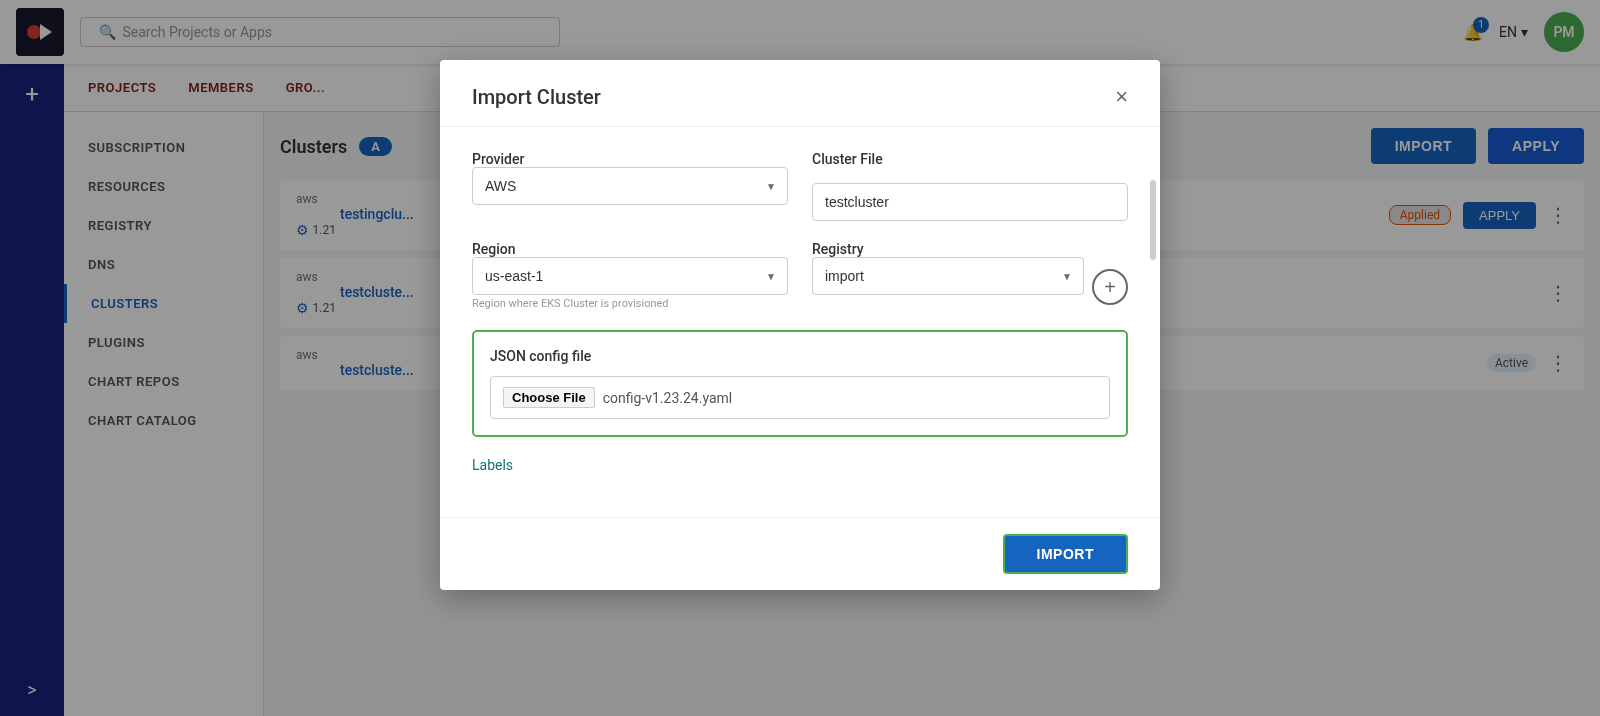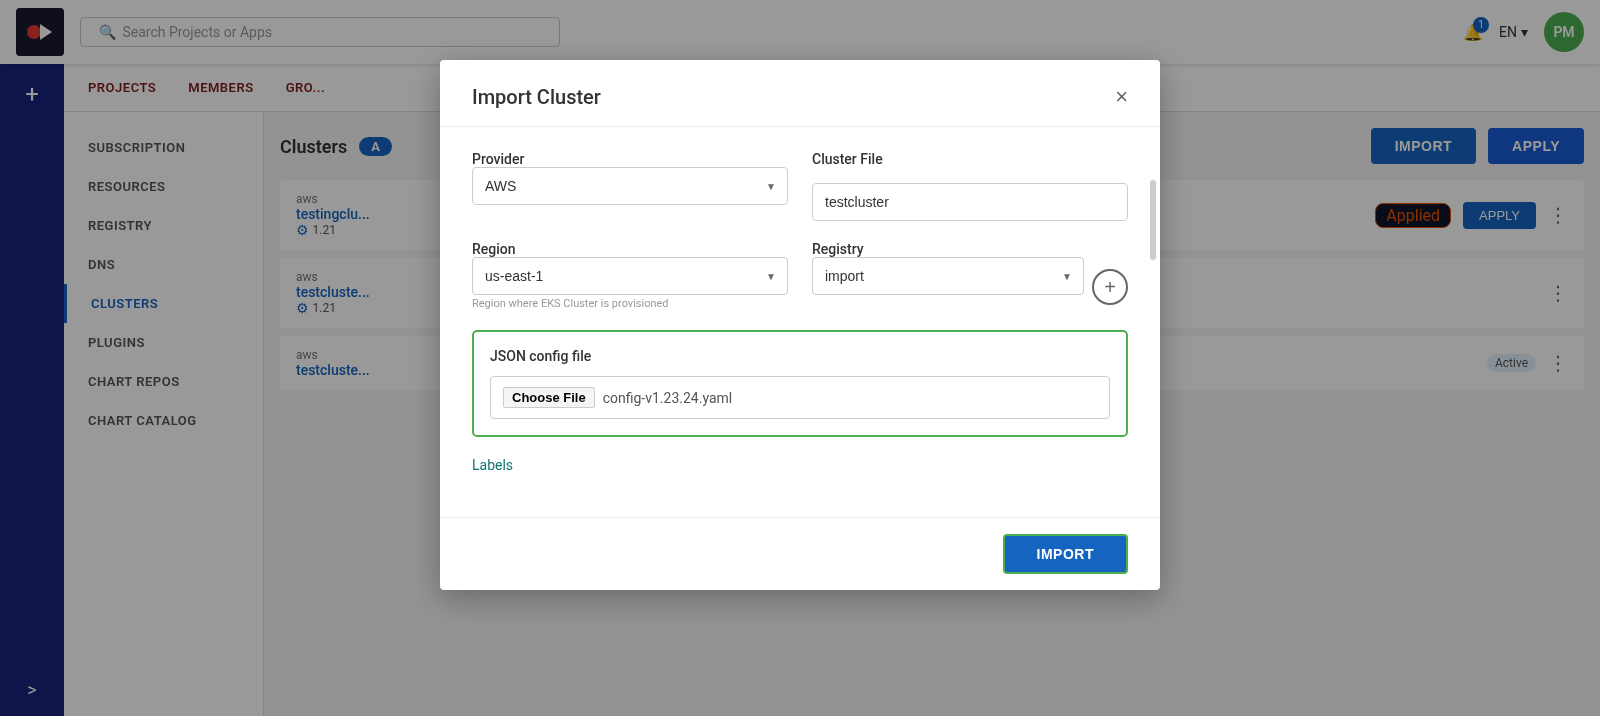--- a/index.html
+++ b/index.html
@@ -122,25 +122,25 @@
       cursor: pointer; letter-spacing: 0.5px;
     }
 
     
     .cluster-item {
       background: #fff; border-radius: 4px;
       padding: 12px 16px; margin-bottom: 8px;
       display: flex; align-items: center; gap: 12px;
     }
     .cluster-provider { font-size: 12px; color: #777; }
-    .cluster-name { color: #1565c0; font-size: 14px; font-weight: 500; cursor: pointer; }
+    .cluster-name { color: #1565c0; font-size: 14px; font-weight: 500; cursor: pointer; margin-left: 44px; }
     .cluster-version { display: flex; align-items: center; gap: 4px; font-size: 12px; color: #555; }
     .gear-icon { color: #1565c0; font-size: 14px; }
     .cluster-actions { margin-left: auto; display: flex; align-items: center; gap: 12px; }
-    .badge-applied { background: #0f172a; color: #e65100; border: 1px solid #e65100; border-radius: 8px; padding: 2px 10px; font-size: 16px; }
+    .badge-applied { background: #e5e5e5; color: #e65100; border: 1px solid #e65100; border-radius: 8px; padding: 2px 10px; font-size: 12px; }
     .btn-apply { background: #1565c0; color: #fff; border: none; border-radius: 4px; padding: 6px 16px; font-size: 13px; cursor: pointer; }
     .dots-btn { color: #666; font-size: 20px; cursor: pointer; background: none; border: none; }
 
     
     .overlay {
       position: fixed; top: 0; left: 0; right: 0; bottom: 0;
       background: rgba(0,0,0,0.4);
       z-index: 100;
       display: flex; align-items: flex-start; justify-content: center;
       padding-top: 60px;

